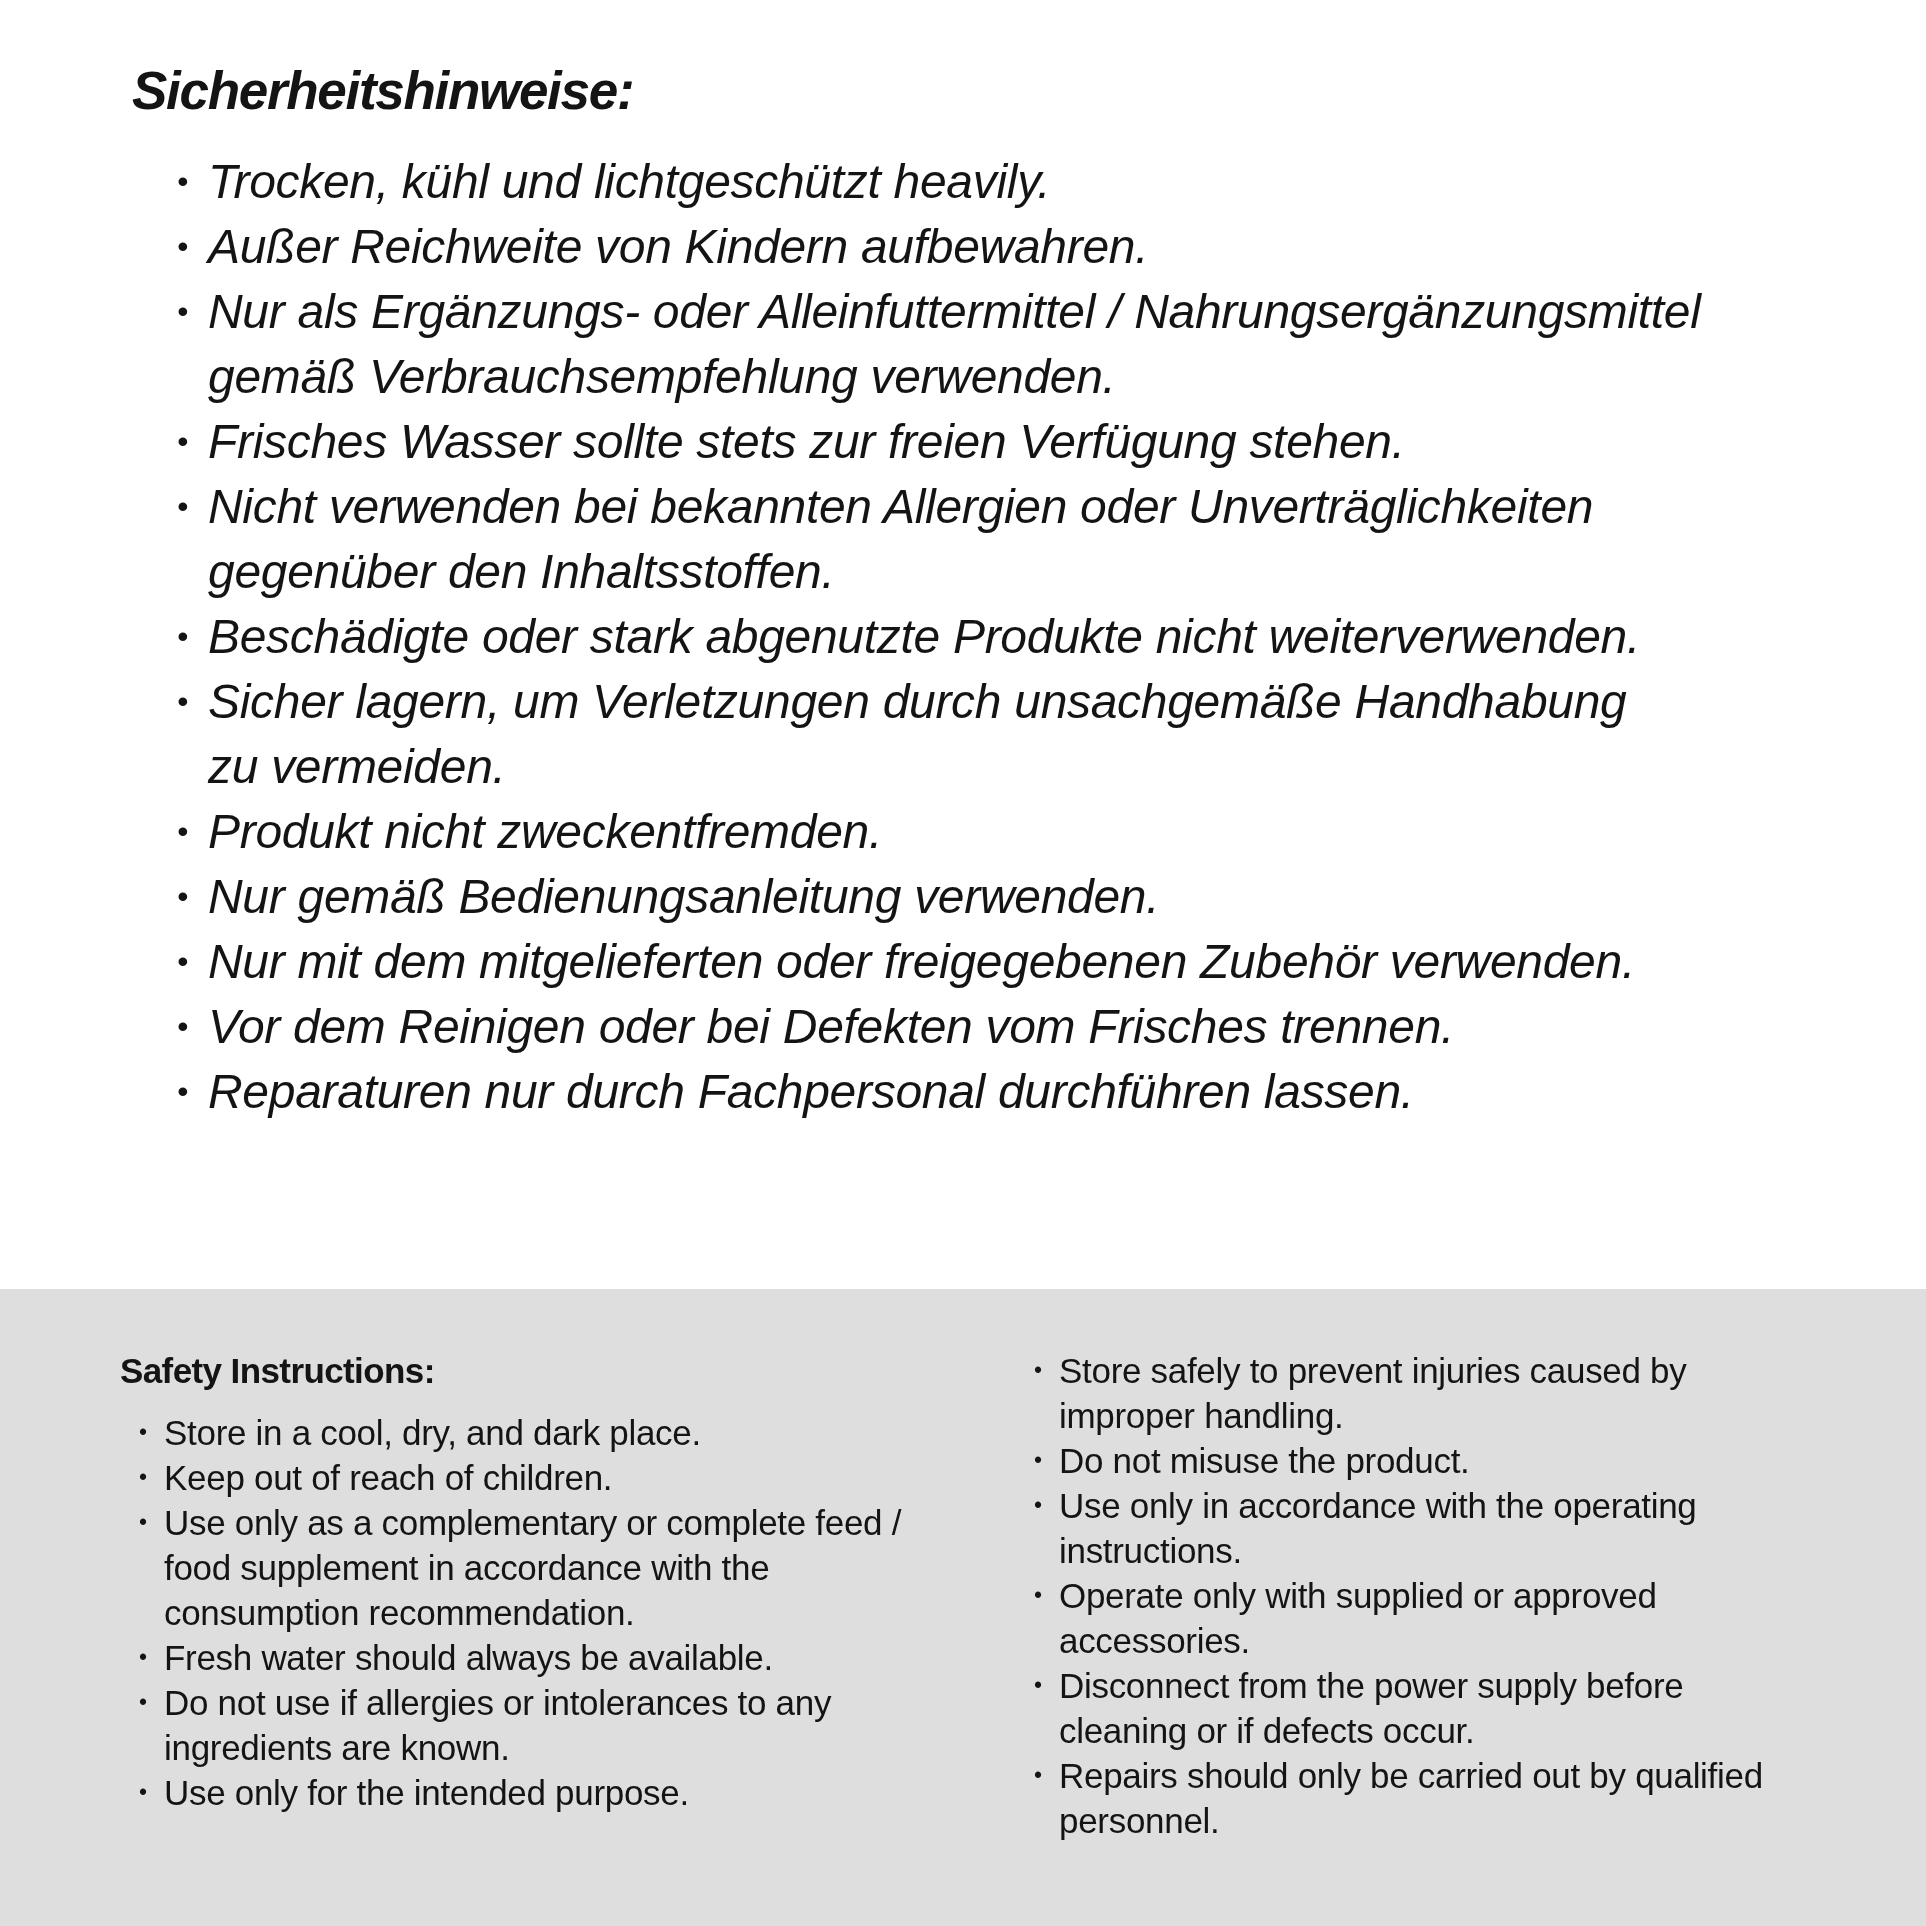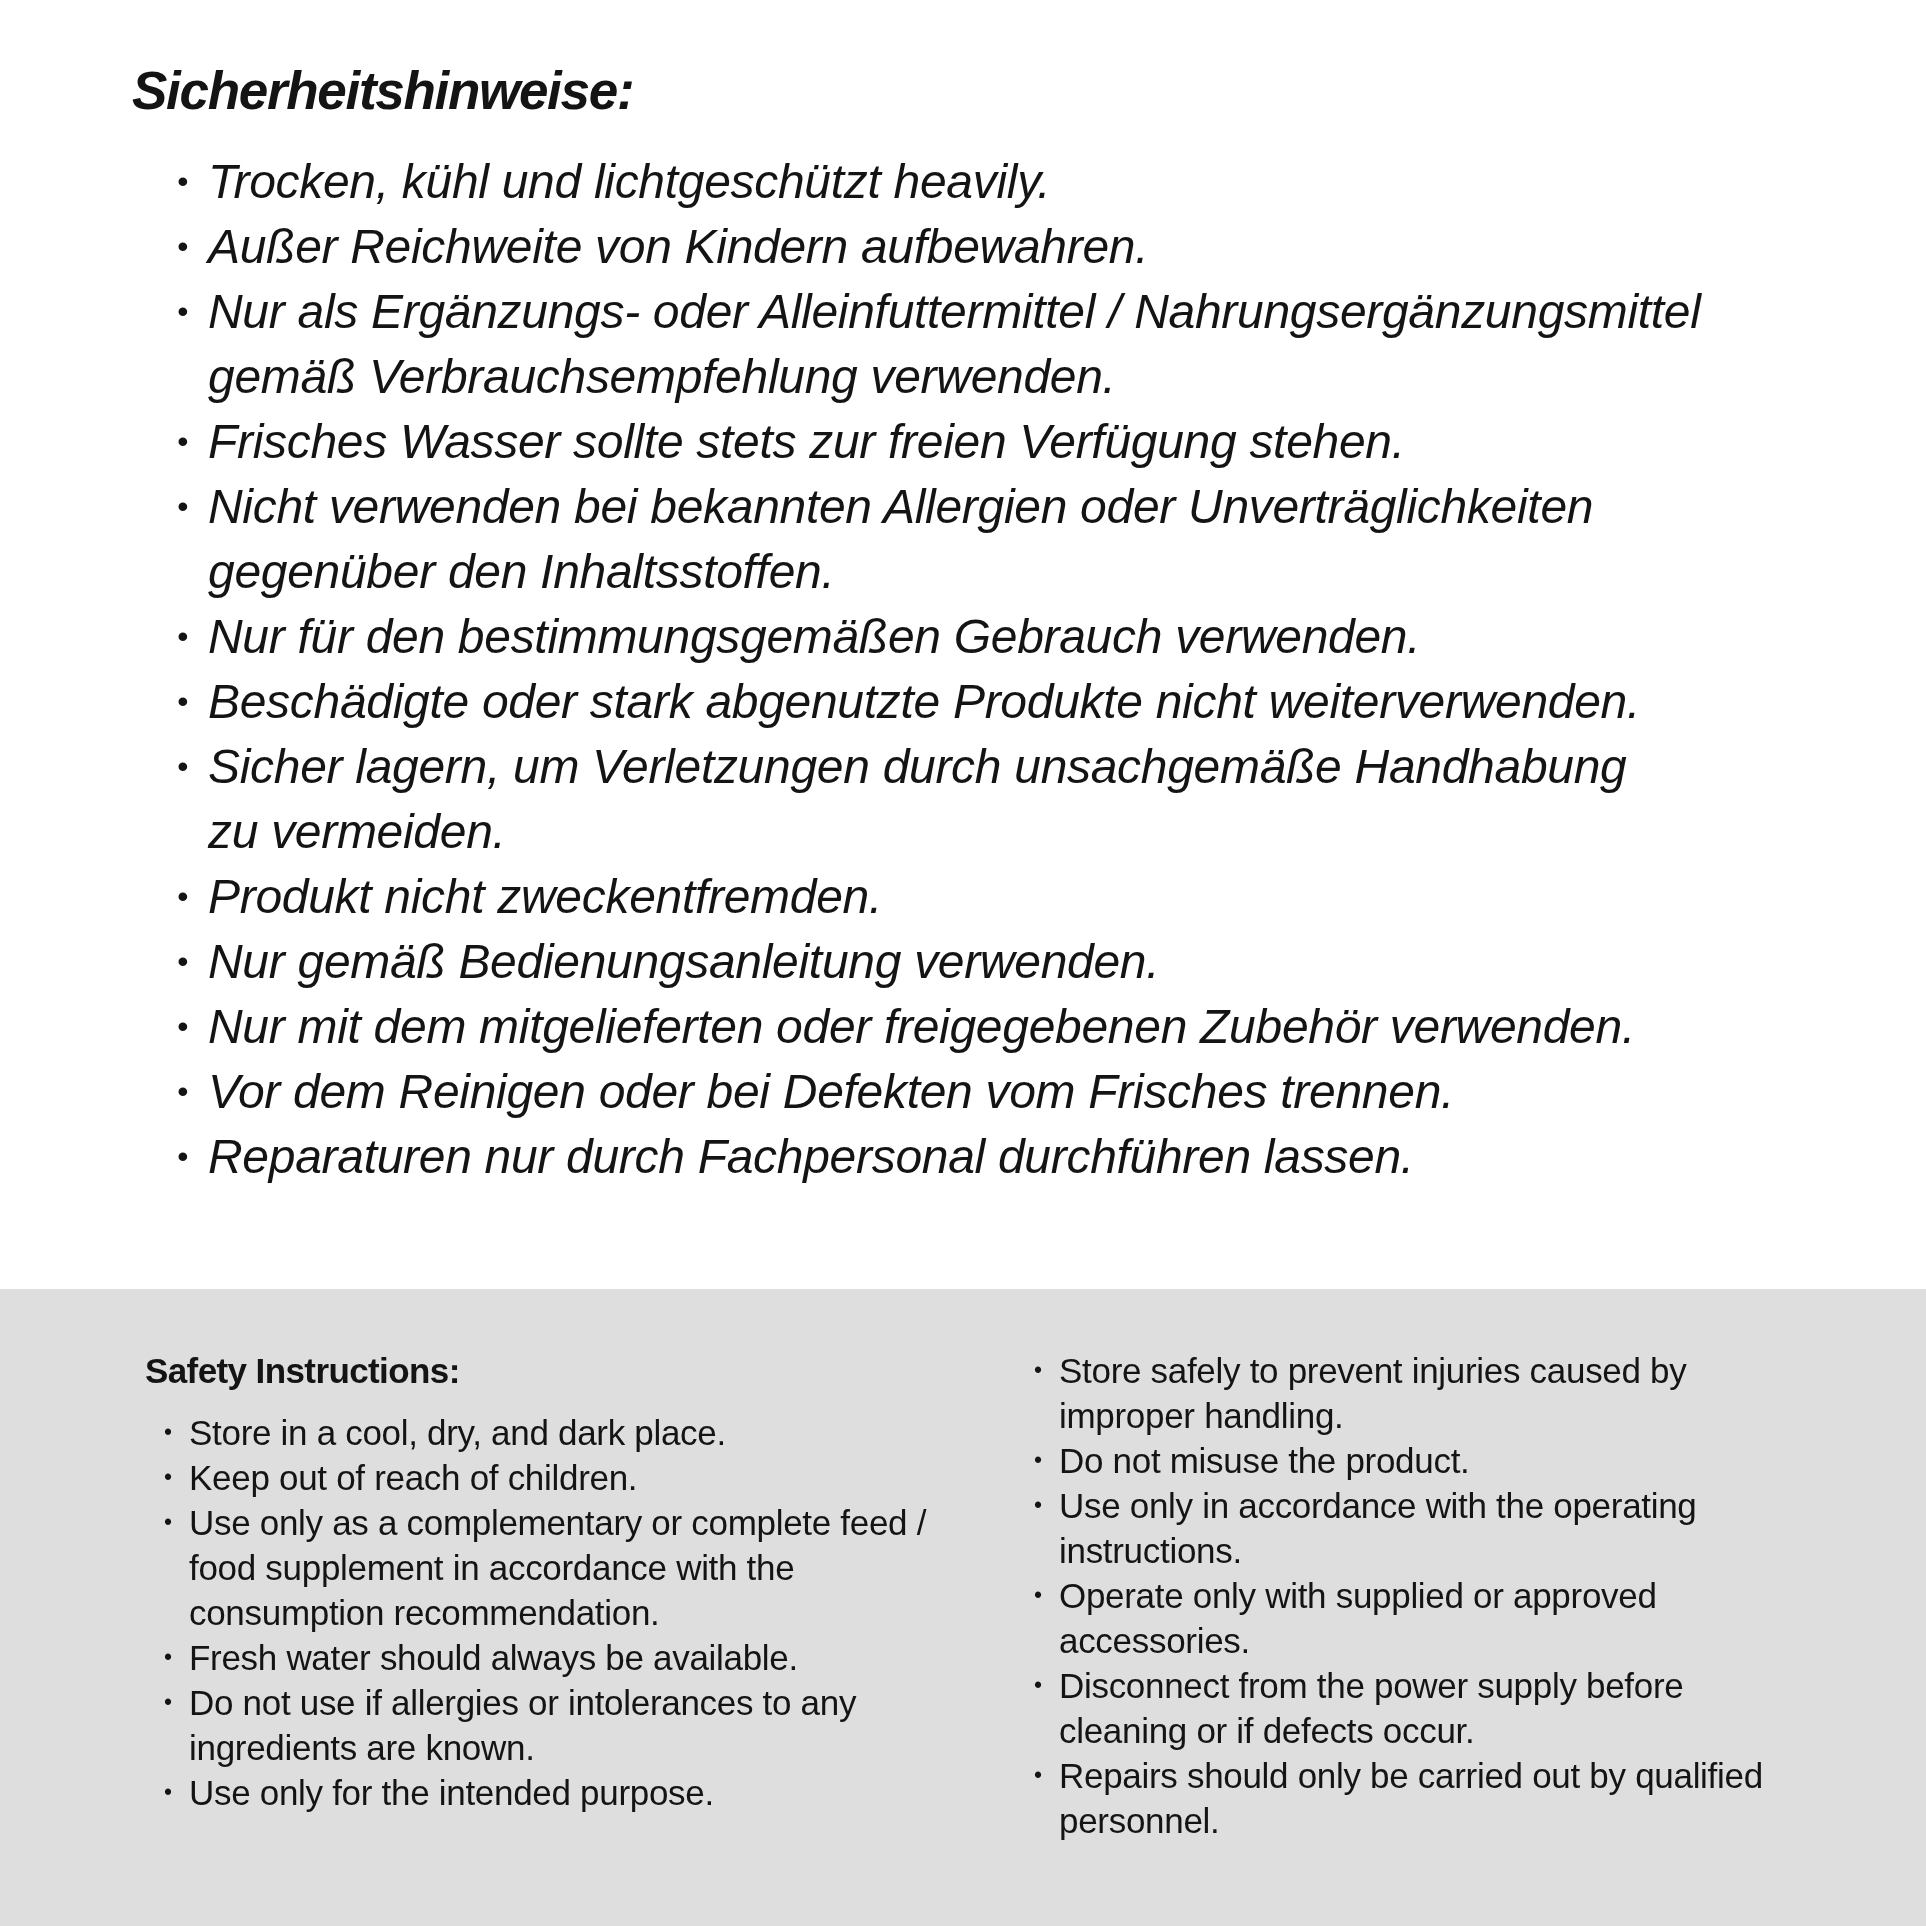--- a/index.html
+++ b/index.html
@@ -59,21 +59,21 @@
   .en-panel {
     position: absolute;
     left: 0;
     top: 1289px;
     width: 1926px;
     height: 637px;
     background: #dedede;
   }
   .en-col-left {
     position: absolute;
-    left: 145px;
+    left: 120px;
     top: 59px;                    
     width: 873px;
   }
   .en-heading {
     margin: 0;
     font-size: 35px;
     line-height: 45px;
     font-weight: 700;
     letter-spacing: -0.6px;
     white-space: pre;
@@ -110,21 +110,20 @@
   <section class="de-section">
     <h1 class="de-heading">Sicherheitshinweise:</h1>
     <ul class="bullets de-list">
       <li>Trocken, kühl und lichtgeschützt heavily.</li>
       <li>Außer Reichweite von Kindern aufbewahren.</li>
       <li>Nur als Ergänzungs- oder Alleinfuttermittel / Nahrungsergänzungsmittel
 gemäß Verbrauchsempfehlung verwenden.</li>
       <li>Frisches Wasser sollte stets zur freien Verfügung stehen.</li>
       <li>Nicht verwenden bei bekannten Allergien oder Unverträglichkeiten
 gegenüber den Inhaltsstoffen.</li>
-      <li>Nur für den bestimmungsgemäßen Gebrauch verwenden.</li>
       <li>Beschädigte oder stark abgenutzte Produkte nicht weiterverwenden.</li>
       <li>Sicher lagern, um Verletzungen durch unsachgemäße Handhabung
 zu vermeiden.</li>
       <li>Produkt nicht zweckentfremden.</li>
       <li>Nur gemäß Bedienungsanleitung verwenden.</li>
       <li>Nur mit dem mitgelieferten oder freigegebenen Zubehör verwenden.</li>
       <li>Vor dem Reinigen oder bei Defekten vom Frisches trennen.</li>
       <li>Reparaturen nur durch Fachpersonal durchführen lassen.</li>
     </ul>
   </section>

